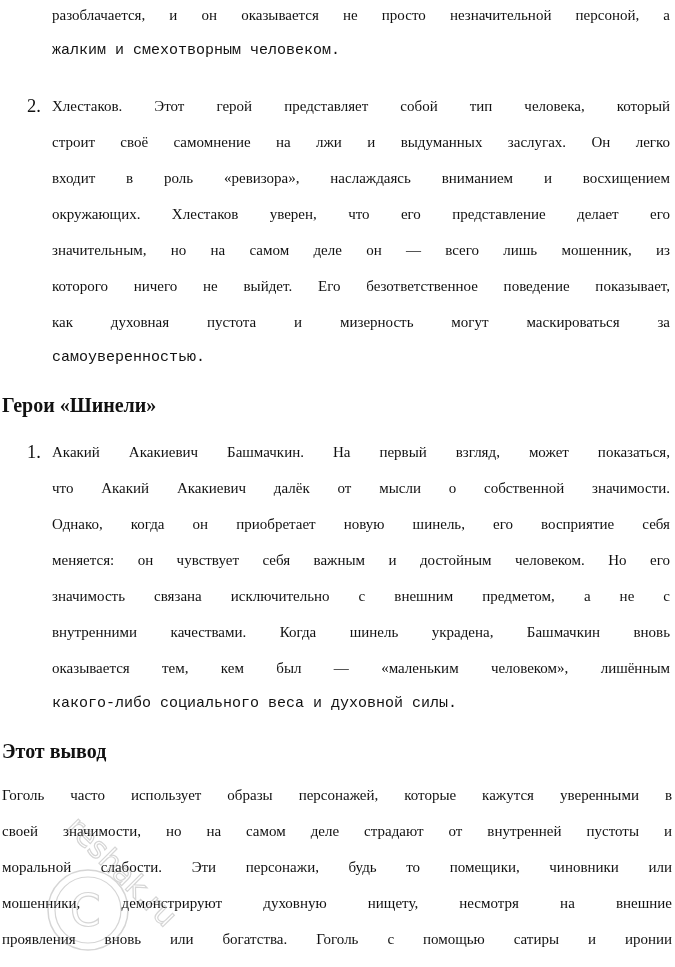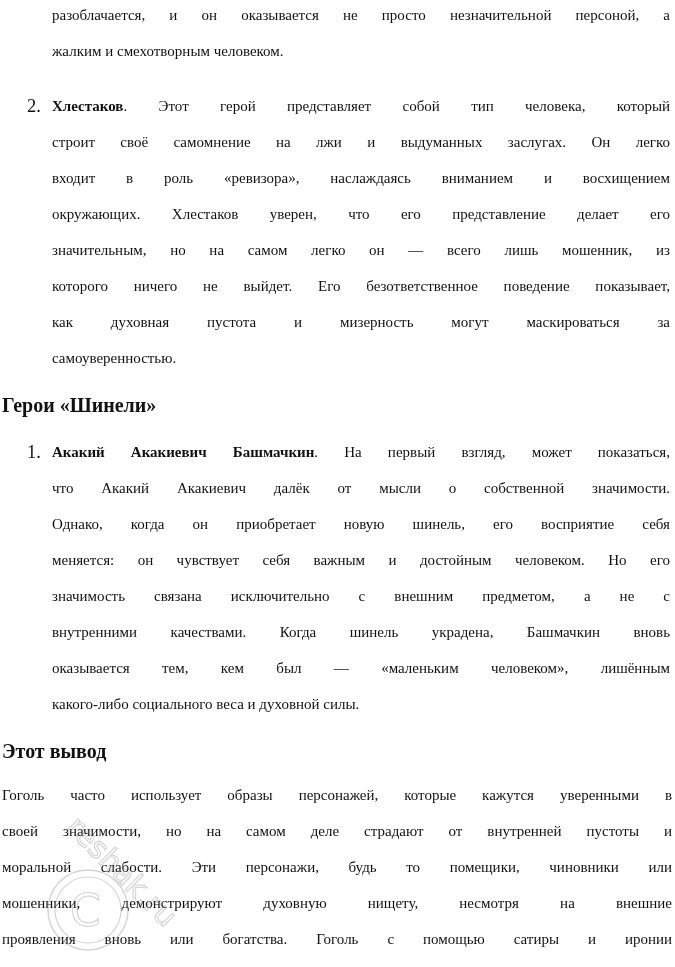--- a/index.html
+++ b/index.html
@@ -5,45 +5,45 @@
   html, body { margin: 0; padding: 0; background: #ffffff; }
   body {
     width: 675px; height: 967px; overflow: hidden; position: relative;
     font-family: "Liberation Serif", serif; color: #111111;
   }
   .page { position: absolute; left: 0; top: 0; width: 675px; }
   .line {
     position: absolute; font-size: 15px; line-height: 22px; white-space: nowrap;
     text-align: justify; text-align-last: justify;
   }
-  .line.last { text-align-last: left; }
+  .line.last { text-align-last: left; font-family: Liberation Mono, monospace; }
   .item-line { left: 52px; width: 618px; }
   .full-line { left: 2px; width: 670px; }
   .num { position: absolute; left: 27px; font-size: 18.5px; line-height: 22px; }
   .heading { position: absolute; left: 2px; font-size: 20px; line-height: 22px; font-weight: bold; }
-  b { font-weight: bold; }
+  b { font-weight: normal; }
   .watermark {
     position: absolute; left: 40px; top: 790px; width: 150px; height: 170px;
     pointer-events: none; opacity: 0.35;
   }
 </style>
 </head>
 <body>
 
 <div class="page">
 
   <div class="line item-line" style="top:4px">разоблачается, и он оказывается не просто незначительной персоной, а</div>
   <div class="line item-line last" style="top:40px">жалким и смехотворным человеком.</div>
 
   <div class="num" style="top:95px">2.</div>
   <div class="line item-line" style="top:95px"><b>Хлестаков</b><span>. Этот герой представляет собой тип человека, который</span></div>
   <div class="line item-line" style="top:131px">строит своё самомнение на лжи и выдуманных заслугах. Он легко</div>
   <div class="line item-line" style="top:167px">входит в роль «ревизора», наслаждаясь вниманием и восхищением</div>
   <div class="line item-line" style="top:203px">окружающих. Хлестаков уверен, что его представление делает его</div>
-  <div class="line item-line" style="top:239px">значительным, но на самом легко он — всего лишь мошенник, из</div>
+  <div class="line item-line" style="top:239px">значительным, но на самом деле он — всего лишь мошенник, из</div>
   <div class="line item-line" style="top:275px">которого ничего не выйдет. Его безответственное поведение показывает,</div>
   <div class="line item-line" style="top:311px">как духовная пустота и мизерность могут маскироваться за</div>
   <div class="line item-line last" style="top:347px">самоуверенностью.</div>
 
   <div class="heading" style="top:394px">Герои «Шинели»</div>
 
   <div class="num" style="top:441px">1.</div>
   <div class="line item-line" style="top:441px"><b>Акакий Акакиевич Башмачкин</b><span>. На первый взгляд, может показаться,</span></div>
   <div class="line item-line" style="top:477px">что Акакий Акакиевич далёк от мысли о собственной значимости.</div>
   <div class="line item-line" style="top:513px">Однако, когда он приобретает новую шинель, его восприятие себя</div>

